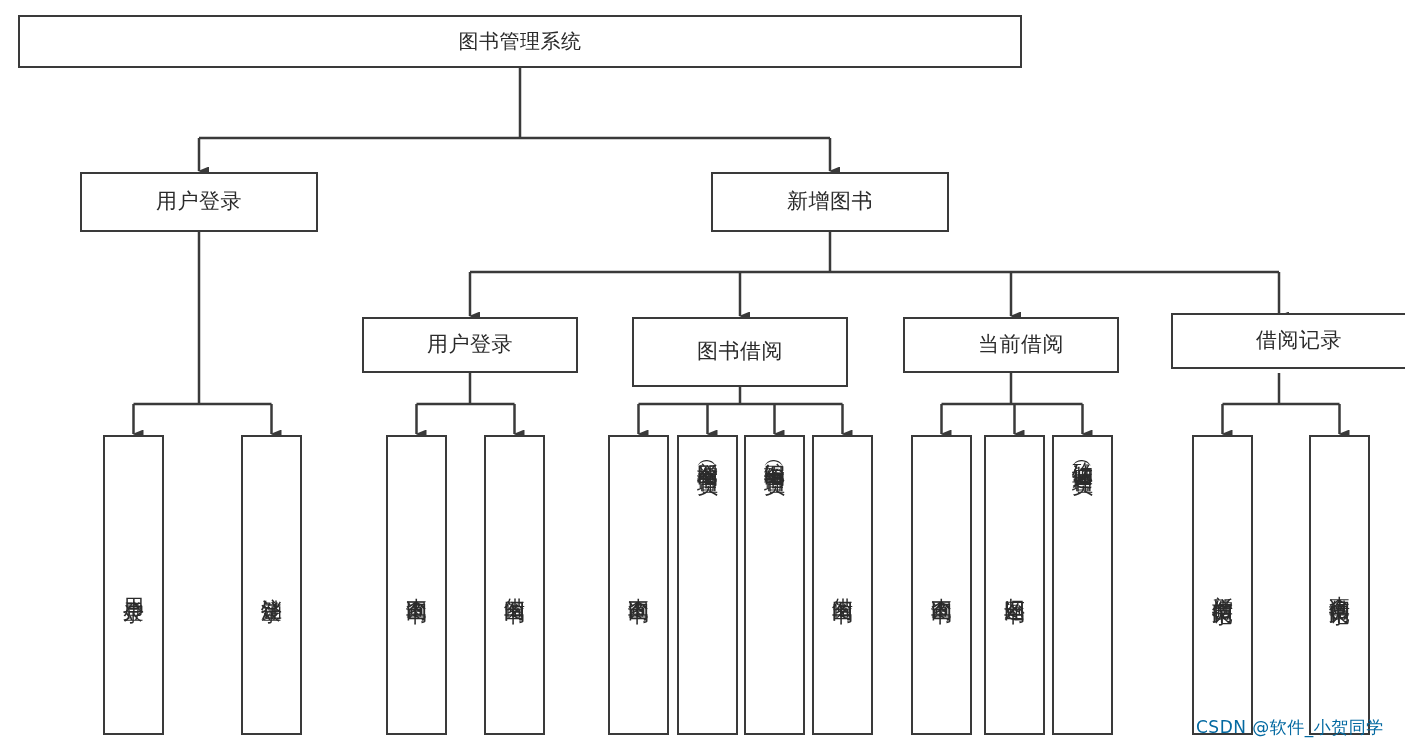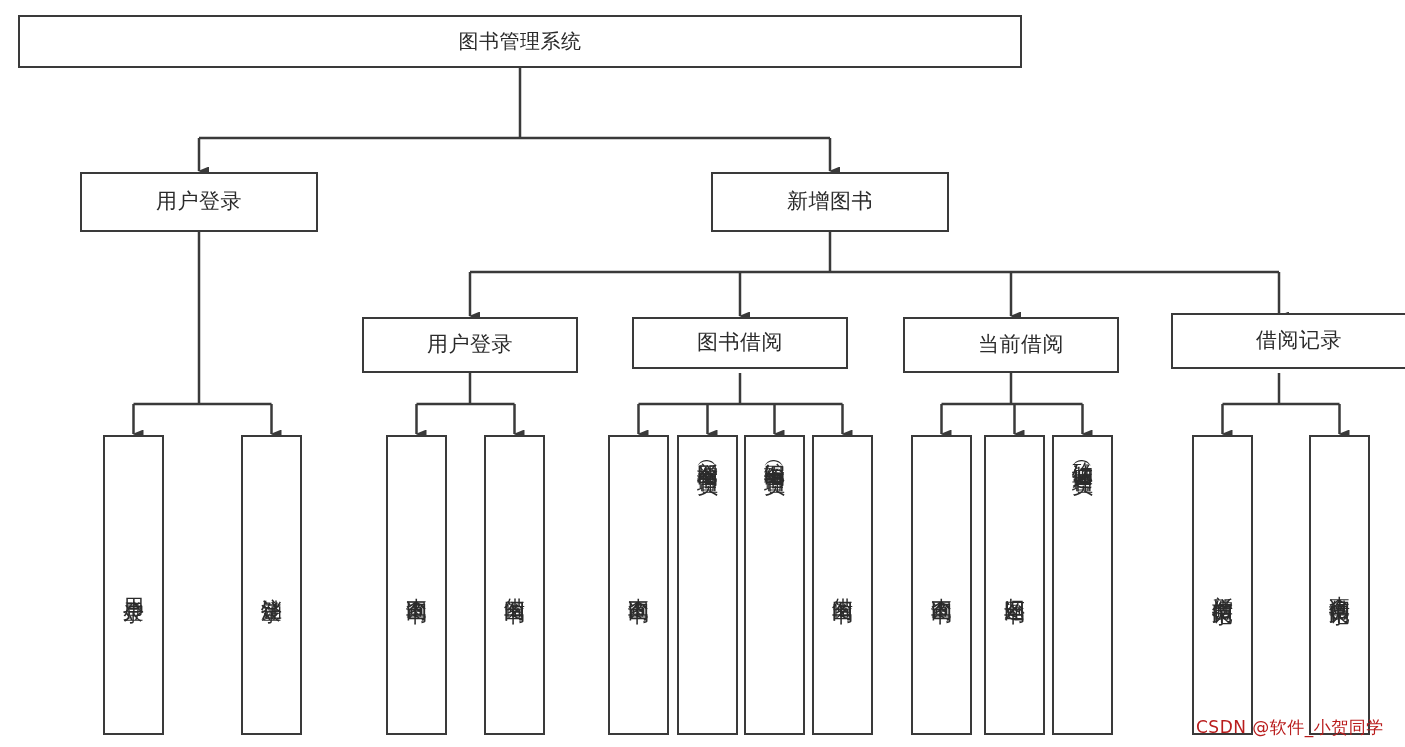--- a/index.html
+++ b/index.html
@@ -64,21 +64,21 @@
     line-height: 1.05;
     letter-spacing: 2px;
     white-space: nowrap;
   }
   .node.vert.mid {
     align-items: center;
     padding-top: 0;
   }
   .watermark {
     position: absolute;
-    color: #b91c1c;
+    color: #0369a1;
     font-size: 17px;
     white-space: nowrap;
     z-index: 5;
     letter-spacing: 0.5px;
   }
 </style>
 </head>
 <body>
 
 <div id="canvas">
@@ -132,21 +132,21 @@
       </div>
       <div class="node horiz" style="left: 80px; top: 172px; width: 238px; height: 60px;">
         <span class="lbl">用户登录</span>
       </div>
       <div class="node horiz" style="left: 711px; top: 172px; width: 238px; height: 60px;">
         <span class="lbl">新增图书</span>
       </div>
       <div class="node horiz" style="left: 362px; top: 317px; width: 216px; height: 56px;">
         <span class="lbl">用户登录</span>
       </div>
-      <div class="node horiz" style="left: 632px; top: 317px; width: 216px; height: 52px;">
+      <div class="node horiz" style="left: 632px; top: 317px; width: 216px; height: 70px;">
         <span class="lbl">图书借阅</span>
       </div>
       <div class="node horiz" style="left: 903px; top: 317px; width: 216px; height: 56px; padding-left: 20px;">
         <span class="lbl">当前借阅</span>
       </div>
       <div class="node horiz" style="left: 1171px; top: 313px; width: 256px; height: 56px;">
         <span class="lbl">借阅记录</span>
       </div>
       <div class="node vert mid" style="left: 103px; top: 435px; width: 61px; height: 300px;">
         <span class="lbl">用户登录</span>

